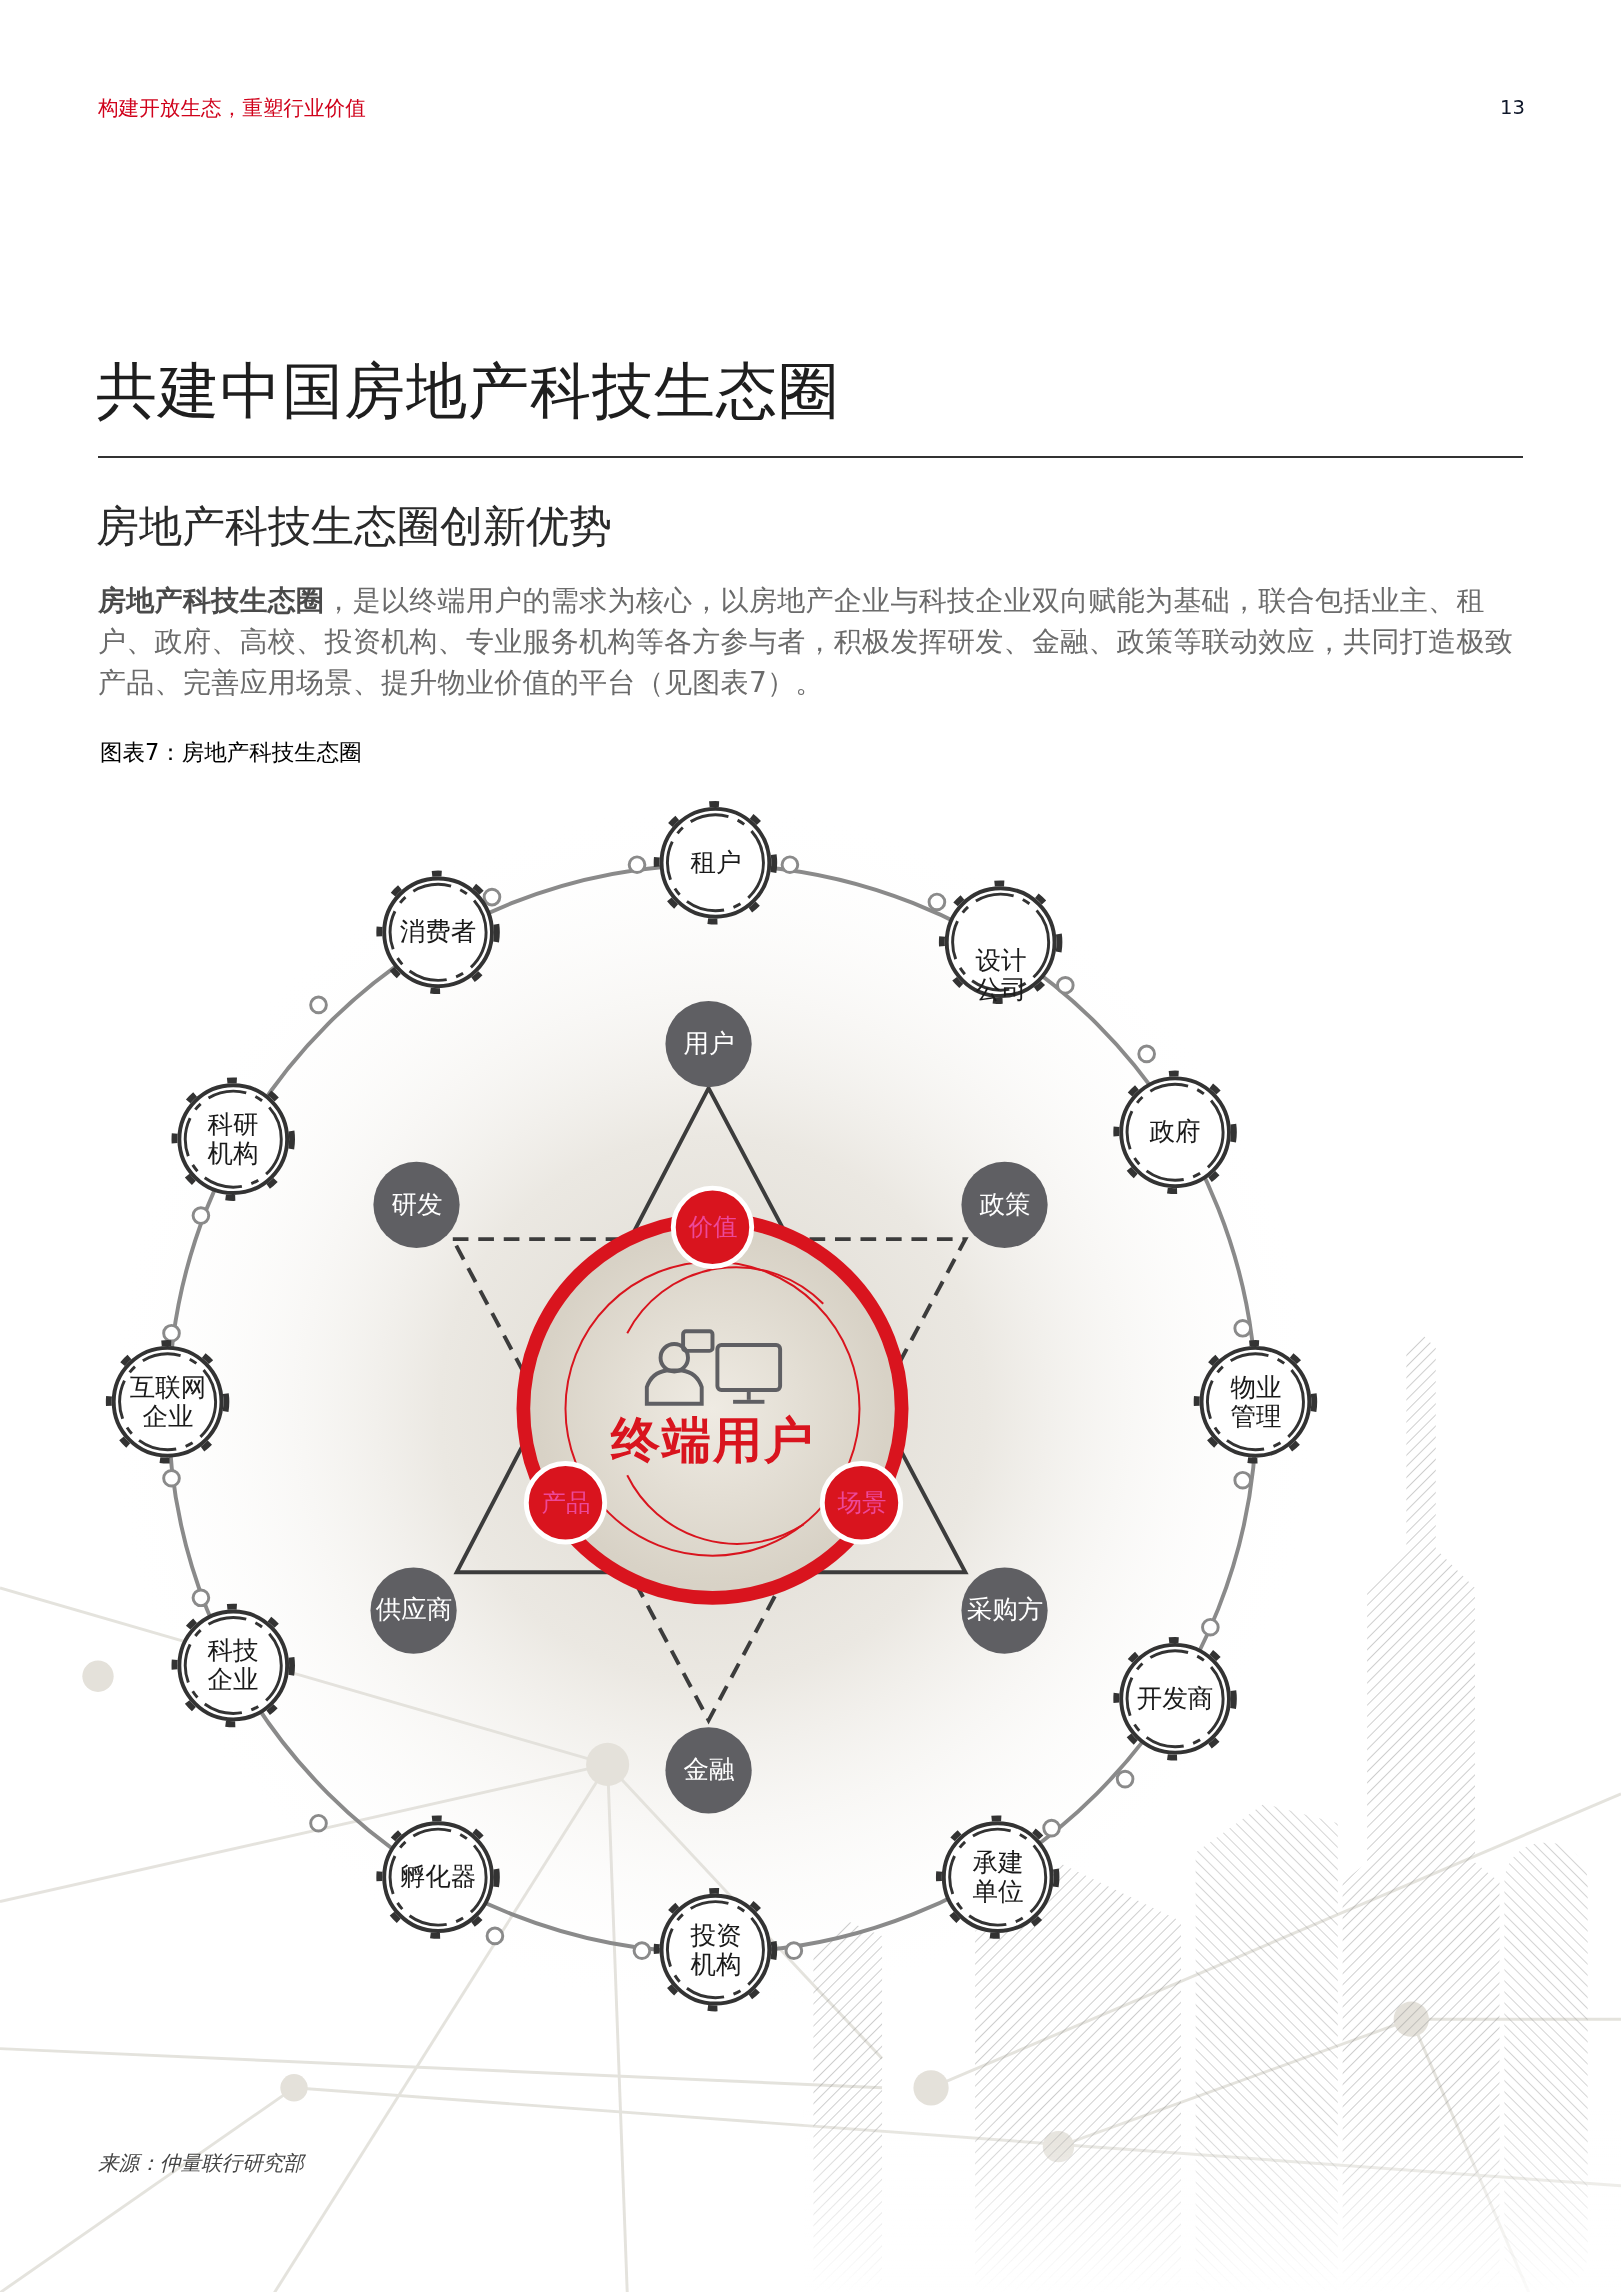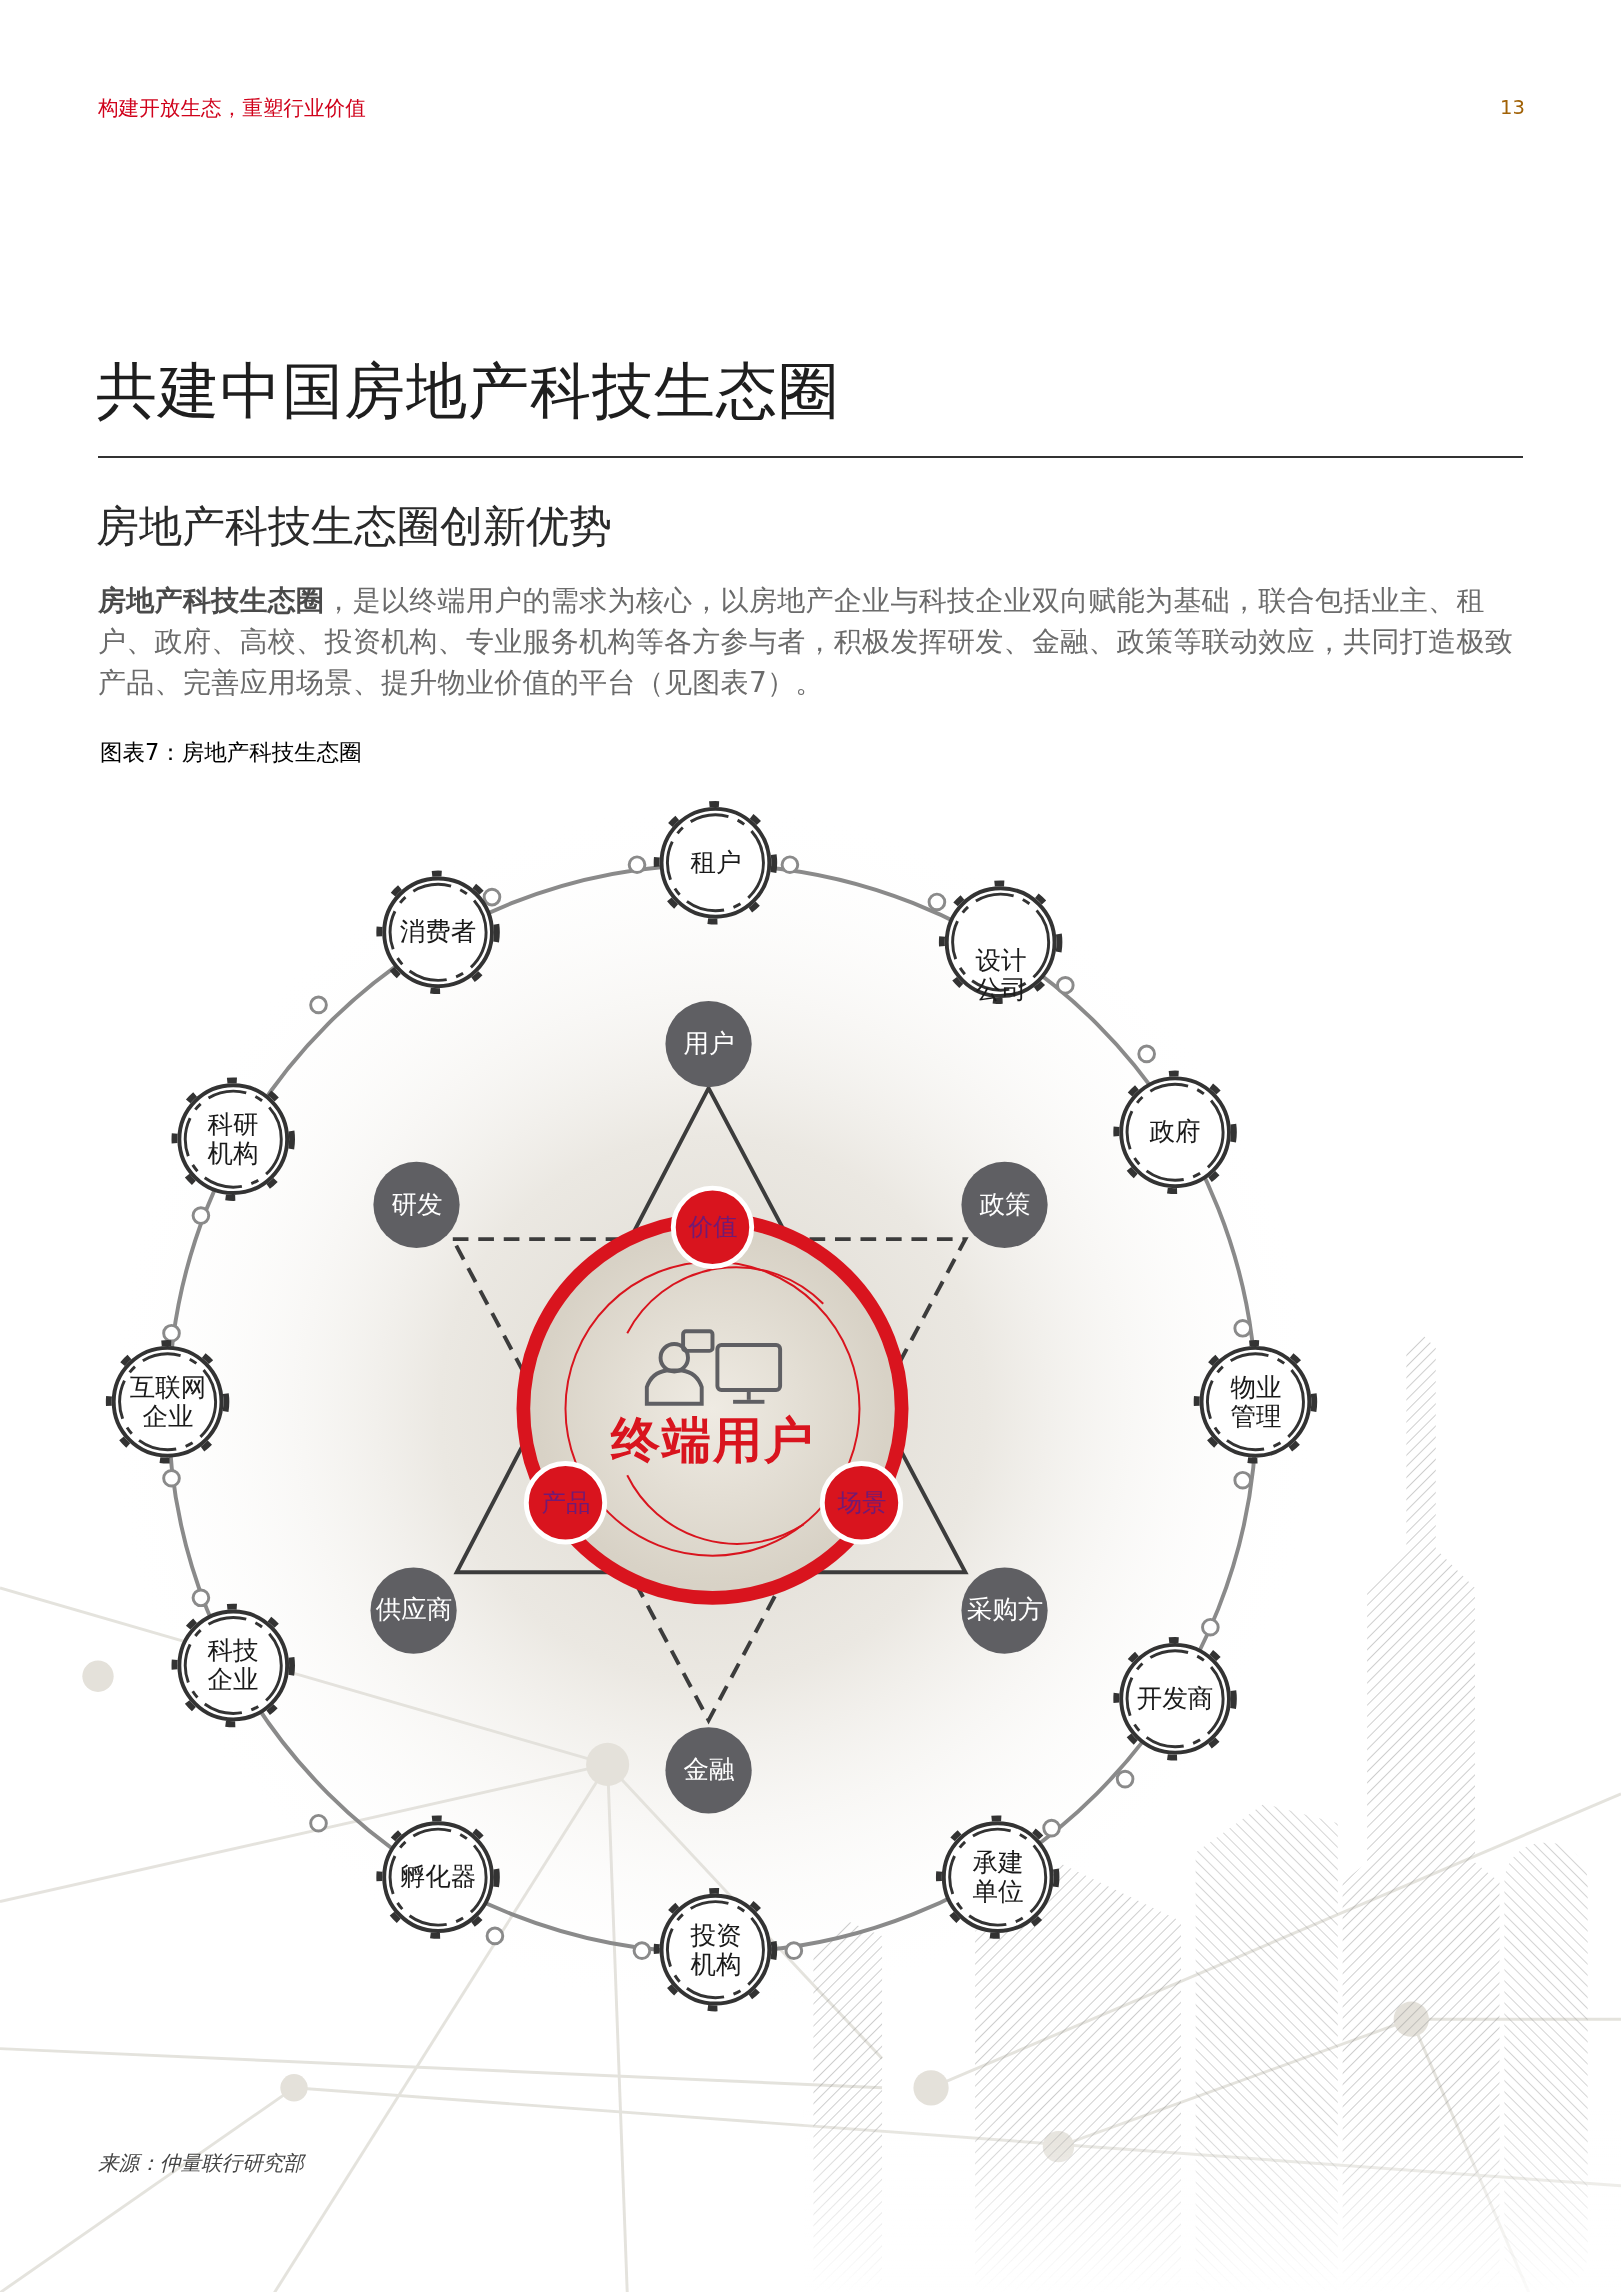--- a/index.html
+++ b/index.html
@@ -1,32 +1,32 @@
 <!DOCTYPE html>
 <html><head>
 <meta charset="utf-8">
 <style>
   html, body { margin:0; padding:0; }
   body { width:1621px; height:2293px; position:relative; background:#ffffff; overflow:hidden;
          font-family:"DejaVu Sans","Liberation Sans",sans-serif; color:#222; }
   .abs { position:absolute; }
   .header-left { left:98px; top:94px; font-size:20.6px; color:#d0021b; }
-  .page-num { left:1500px; top:96px; font-size:19.6px; color:#a16207; }
+  .page-num { left:1500px; top:96px; font-size:19.6px; color:#0f172a; }
   .title { left:96px; top:351px; font-size:61px; color:#1e1e1e; font-weight:300; letter-spacing:1px;text-align:center; }
   .rule { left:98px; top:456px; width:1425px; height:2px; background:#333; }
   .subtitle { left:96px; top:498px; font-size:43px; color:#2a2a2a; font-weight:300; }
   .para { left:98px; top:580px; width:1431px; font-size:28px; line-height:41px; color:#6b6b6b; letter-spacing:0.3px; }
   .para b { color:#4a4a4a; font-weight:bold; }
   .fig-caption { left:100px; top:737px; font-size:22.5px; color:#000000; }
   .source { left:98px; top:2149px; font-size:20.6px; color:#444; font-style:italic; }
   svg.diagram { position:absolute; left:0; top:0; }
   .node-label { position:absolute; transform:translate(-50%,-50%); text-align:center; white-space:nowrap; line-height:1.15; }
   .outer-label { font-size:25.5px; color:#1a1a1a; }
   .inner-label { font-size:25.5px; color:#ffffff; }
-  .red-label { font-size:24.5px; color:#701a75; }
+  .red-label { font-size:24.5px; color:#ec4899; }
   .center-label { font-size:49px; color:#d9141e; font-weight:bold; letter-spacing:2px; }
 </style>
 </head>
 <body>
 
 <div class="abs header-left">构建开放生态，重塑行业价值</div>
 <div class="abs page-num">13</div>
 
 <div class="abs title">共建中国房地产科技生态圈</div>
 <div class="abs rule"></div>

